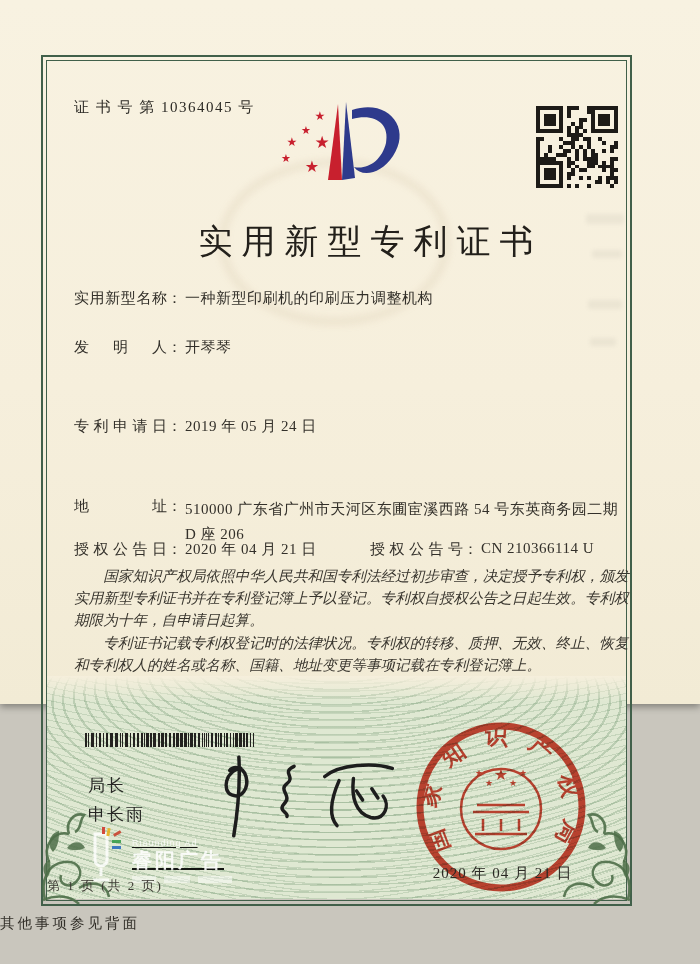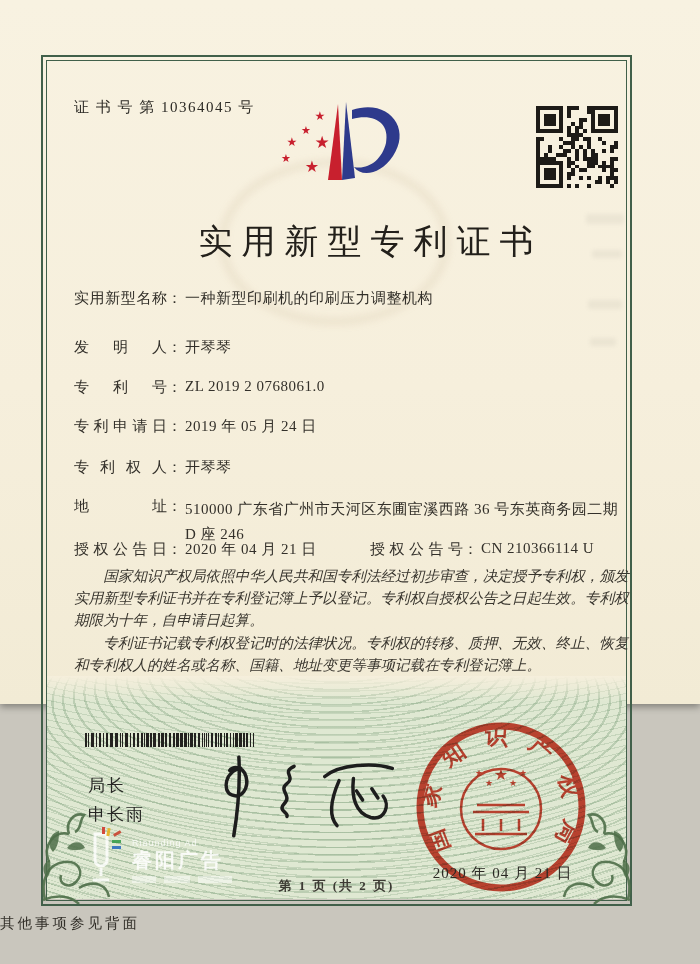--- a/index.html
+++ b/index.html
@@ -49,25 +49,25 @@
   .band::before{content:"";position:absolute;left:0;top:0;width:100%;height:26px;
     background:linear-gradient(180deg,#f6efdc,rgba(246,239,220,0));}
 
   .barcode{position:absolute;left:38px;top:57px;width:172px;height:14px;}
   .director{position:absolute;left:41px;top:96px;font-family:"Liberation Sans","DejaVu Sans",sans-serif;
     font-size:17px;line-height:1.7;color:#262624;letter-spacing:2px;}
   .signature{position:absolute;left:163px;top:76px;width:205px;height:90px;}
   .seal{position:absolute;left:363px;top:40px;width:182px;height:182px;mix-blend-mode:multiply;opacity:.93;}
   .sealdate{position:absolute;left:358px;top:188px;width:195px;text-align:center;
     font-size:15px;color:#2b2924;letter-spacing:1px;z-index:3;}
-  .pageno{position:absolute;left:0;bottom:4px;width:100%;text-align:center;font-size:13px;color:#3c3a33;letter-spacing:2px;font-weight:bold;}
+  .pageno{position:absolute;left:0;bottom:4px;width:100%;font-size:13px;color:#3c3a33;letter-spacing:2px;}
   .flourish{position:absolute;bottom:-5px;width:94px;height:104px;}
   .fl{left:-10px;} .fr{right:-10px;transform:scaleX(-1);}
 
-  .watermark{position:absolute;left:38px;top:150px;display:flex;align-items:flex-start;gap:9px;opacity:.9;}
+  .watermark{position:absolute;left:38px;top:150px;display:flex;align-items:flex-start;gap:9px;opacity:.9;text-decoration:underline;}
   .wm-icon{width:38px;height:60px;}
   .wm-texts{padding-top:12px;font-family:"Liberation Sans","DejaVu Sans",sans-serif;}
   .wm-en{font-size:9px;letter-spacing:1px;color:rgba(255,255,255,.85);}
   .wm-cn{font-size:20px;font-weight:700;color:rgba(255,255,255,.93);letter-spacing:3px;line-height:1.2;}
   .wm-tag{margin-top:4px;height:7px;width:100px;
     background:linear-gradient(90deg,rgba(255,255,255,.5) 0 24px,transparent 24px 32px,
       rgba(255,255,255,.5) 32px 58px,transparent 58px 66px,rgba(255,255,255,.5) 66px 100px);}
 
   .backnote{position:absolute;left:0;top:914px;width:100%;text-align:left;
     font-size:14.5px;color:#33302a;letter-spacing:3px;}
@@ -320,31 +320,25 @@
   </div>
 
   <h1 class="title">实用新型专利证书</h1>
 
   <div class="row" style="top:338px">
     <span class="flabel">发明人</span><span class="colon">：</span><span class="fvalue">开琴琴</span>
   </div>
   <div class="row" style="top:289px">
     <span class="flabel">实用新型名称</span><span class="colon">：</span><span class="fvalue">一种新型印刷机的印刷压力调整机构</span>
   </div>
-  <div class="row" style="top:378px">
-    <span class="flabel">专利号</span><span class="colon">：</span><span class="fvalue">ZL 2019 2 0768061.0</span>
-  </div>
   <div class="row" style="top:417px">
     <span class="flabel">专利申请日</span><span class="colon">：</span><span class="fvalue">2019 年 05 月 24 日</span>
   </div>
-  <div class="row" style="top:458px">
-    <span class="flabel">专利权人</span><span class="colon">：</span><span class="fvalue">开琴琴</span>
-  </div>
   <div class="row addr" style="top:497px">
-    <span class="flabel">地址</span><span class="colon">：</span><span class="fvalue">510000 广东省广州市天河区东圃宦溪西路 36 号东英商务园二期 D 座 246</span>
+    <span class="flabel">地址</span><span class="colon">：</span><span class="fvalue">510000 广东省广州市天河区东圃宦溪西路 54 号东英商务园二期 D 座 206</span>
   </div>
   <div class="row" style="top:540px">
     <span class="flabel">授权公告日</span><span class="colon">：</span><span class="fvalue">2020 年 04 月 21 日</span>
     <span class="pair2">
       <span class="flabel">授权公告号</span><span class="colon">：</span><span class="fvalue">CN 210366114 U</span>
     </span>
   </div>
 
   <div class="paras">
     <p>国家知识产权局依照中华人民共和国专利法经过初步审查，决定授予专利权，颁发实用新型专利证书并在专利登记簿上予以登记。专利权自授权公告之日起生效。专利权期限为十年，自申请日起算。</p>

